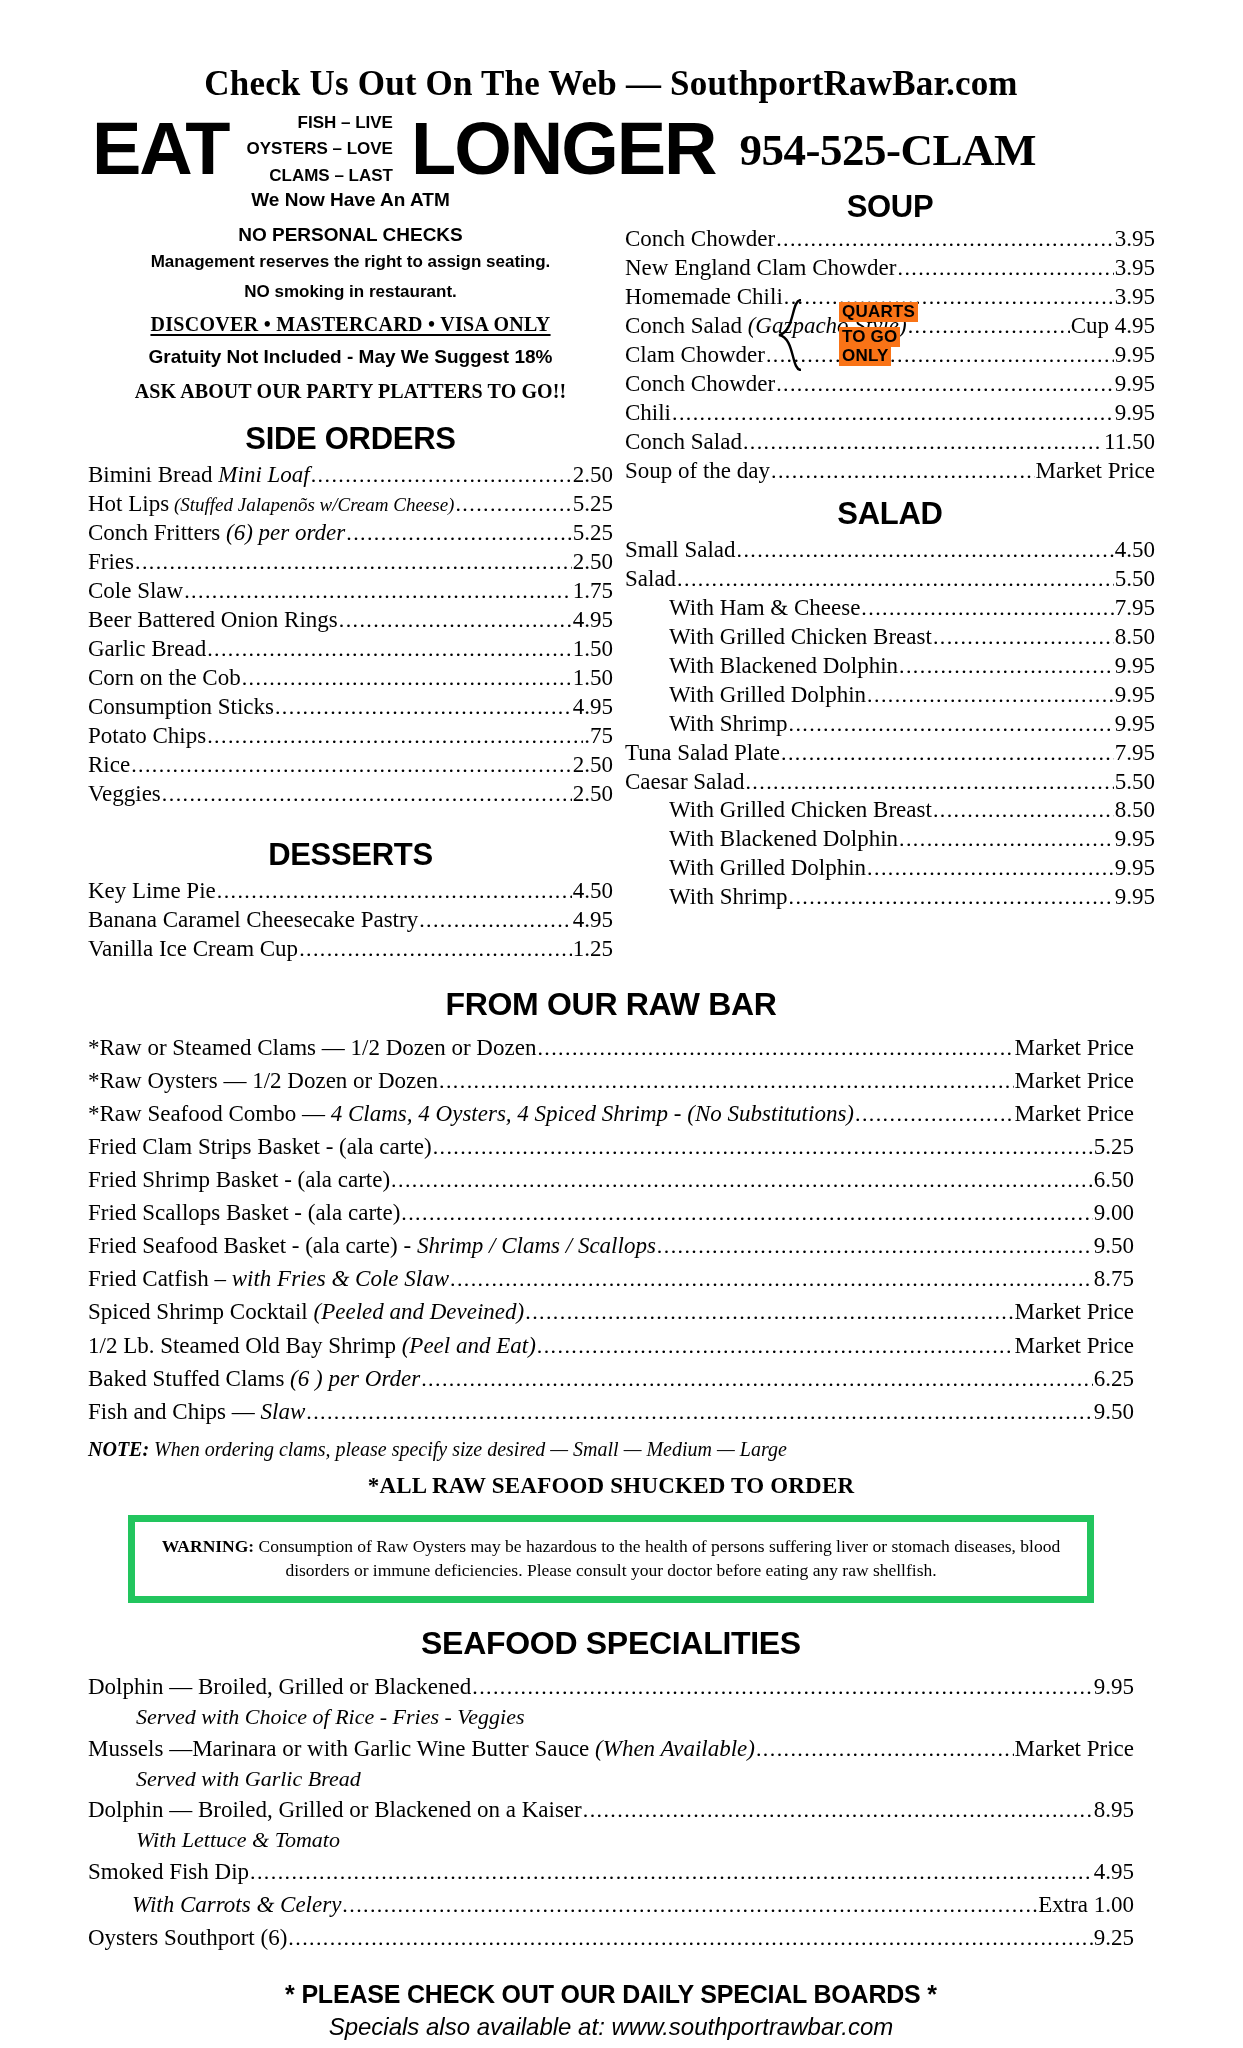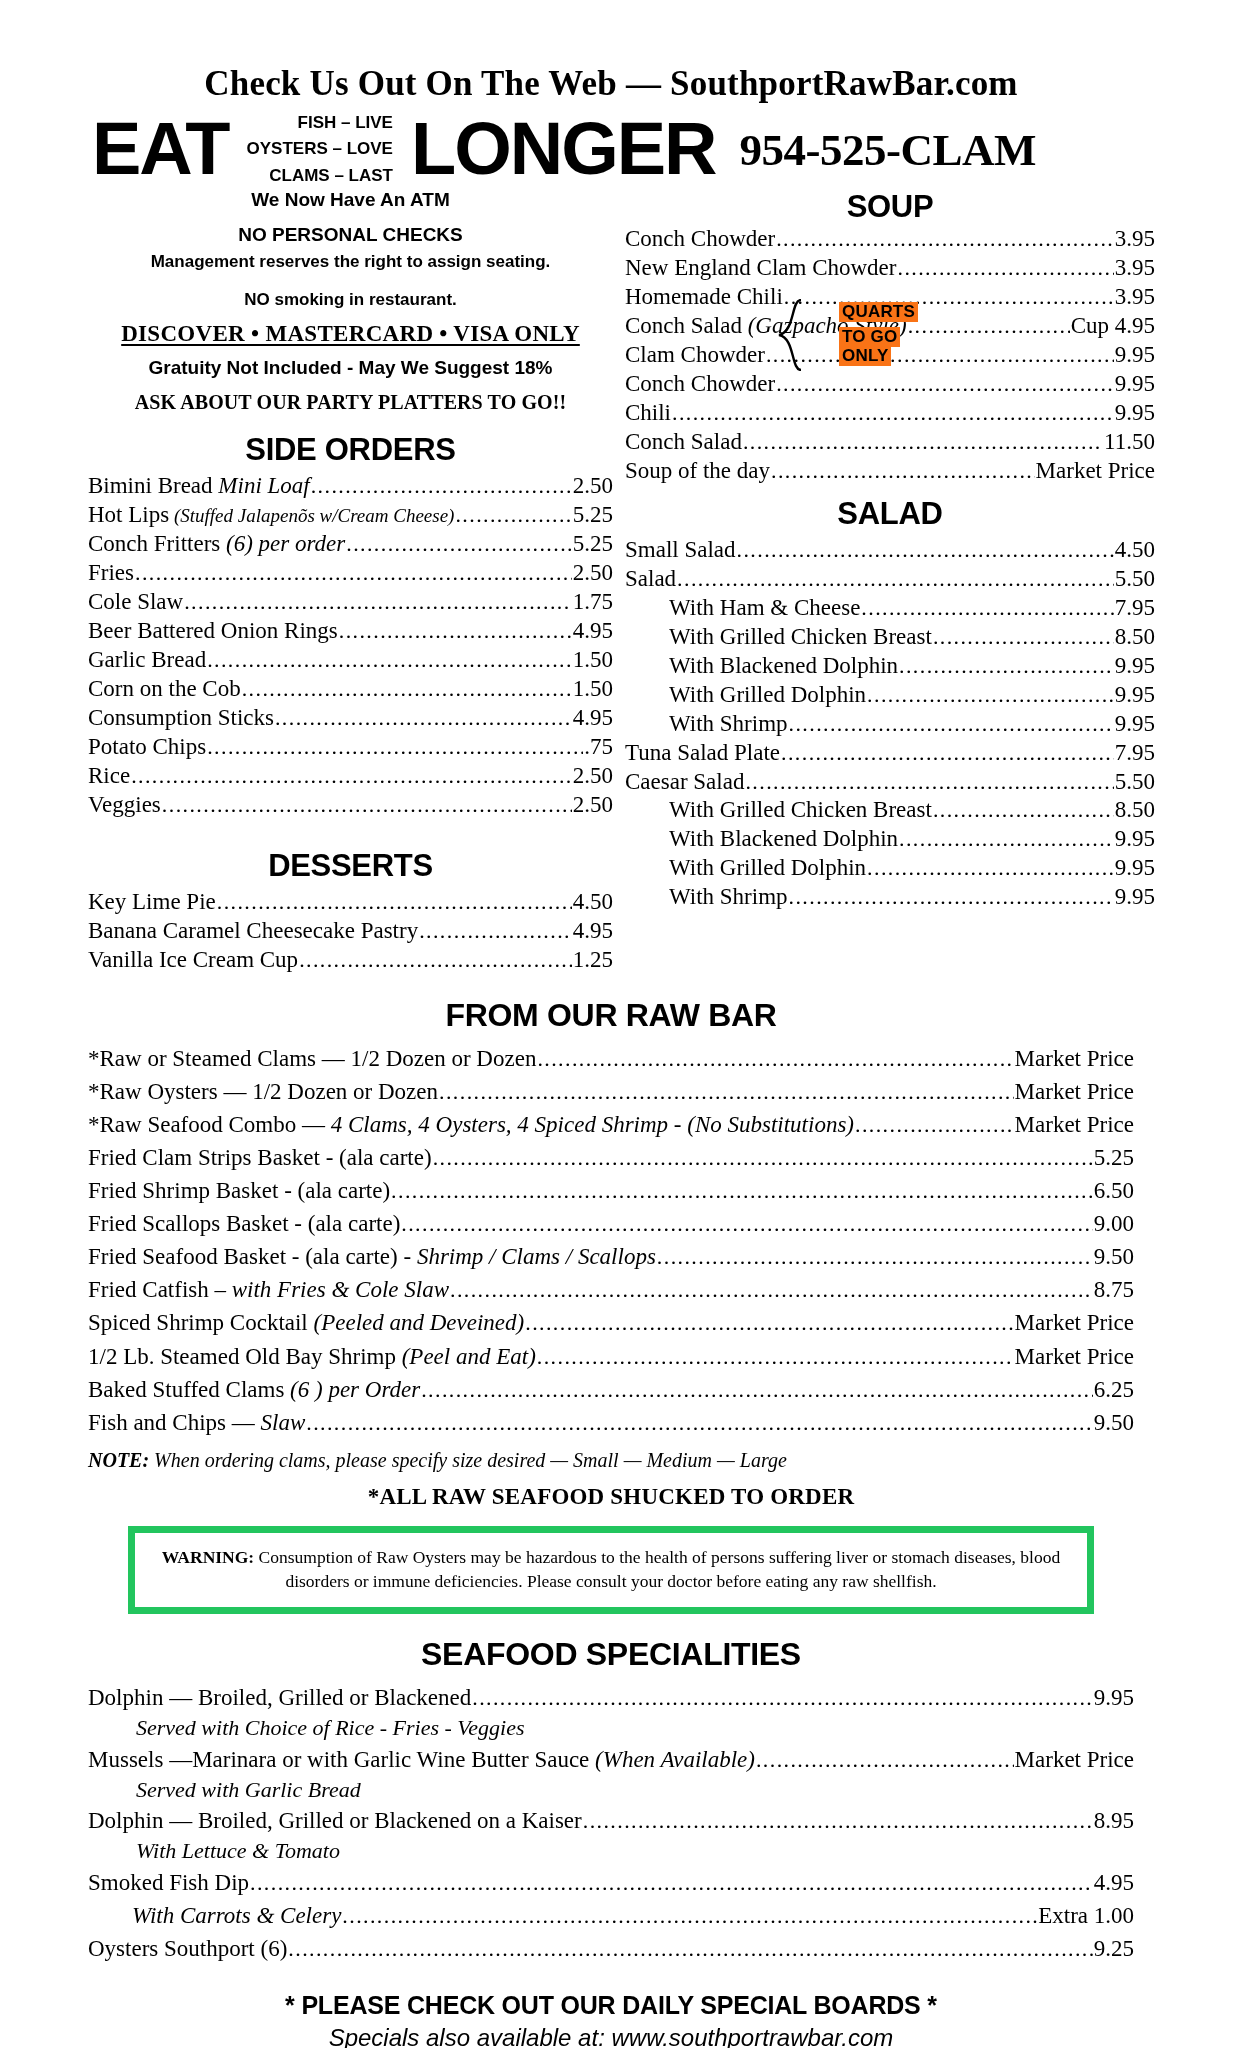--- a/index.html
+++ b/index.html
@@ -69,28 +69,28 @@
   .col-right { width: 530px; margin-left: 12px; }
 
   .notice {
     font-family: "Liberation Sans", sans-serif;
     font-weight: bold;
     text-align: center;
   }
   .notice.atm   { font-size: 19px; margin-top: 0; }
   .notice.npc   { font-size: 19px; margin-top: 13px; }
   .notice.mgmt  { font-size: 17px; margin-top: 6px; }
-  .notice.smoke { font-size: 17px; margin-top: 18px; }
+  .notice.smoke { font-size: 17px; margin-top: 10px; }
   .notice.grat  { font-size: 19px; margin-top: 10px; }
 
   .cards {
     text-align: center;
     font-family: "Liberation Serif", serif;
     font-weight: bold;
-    font-size: 23px;
+    font-size: 20px;
     text-decoration: underline;
     text-underline-offset: 3px;
     margin-top: 11px;
     letter-spacing: .3px;
   }
   .platters {
     text-align: center;
     font-family: "Liberation Serif", serif;
     font-weight: bold;
     font-size: 20px;

